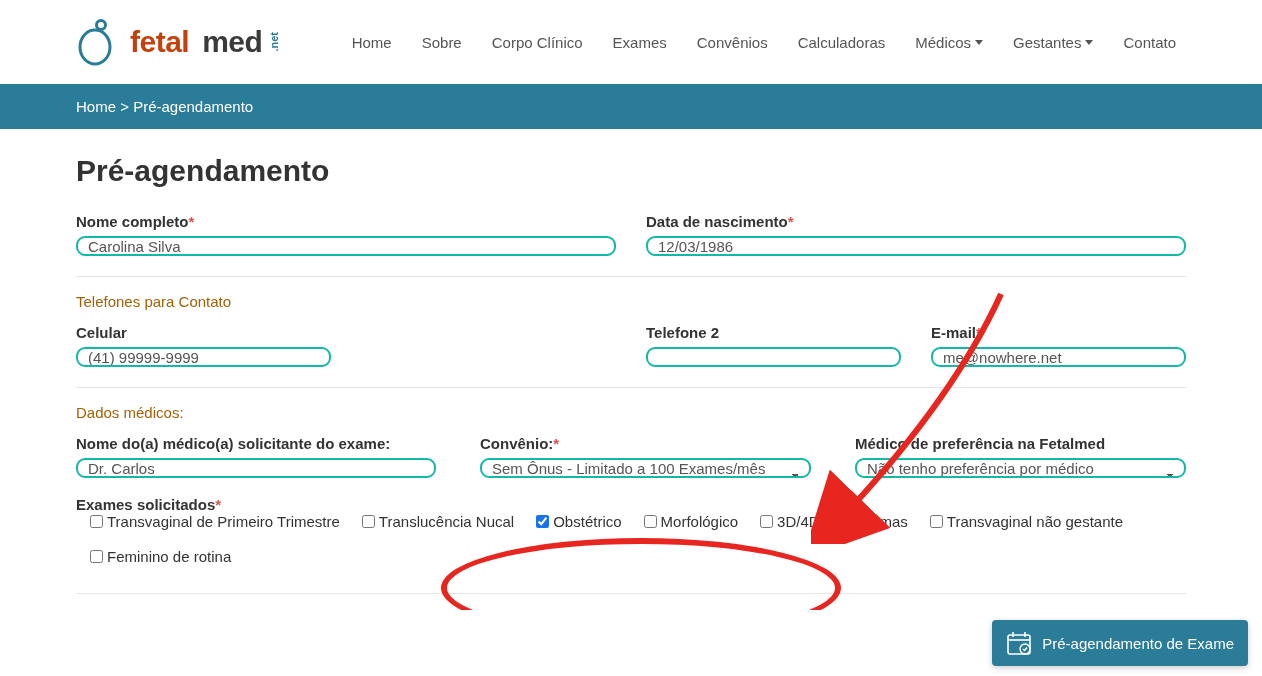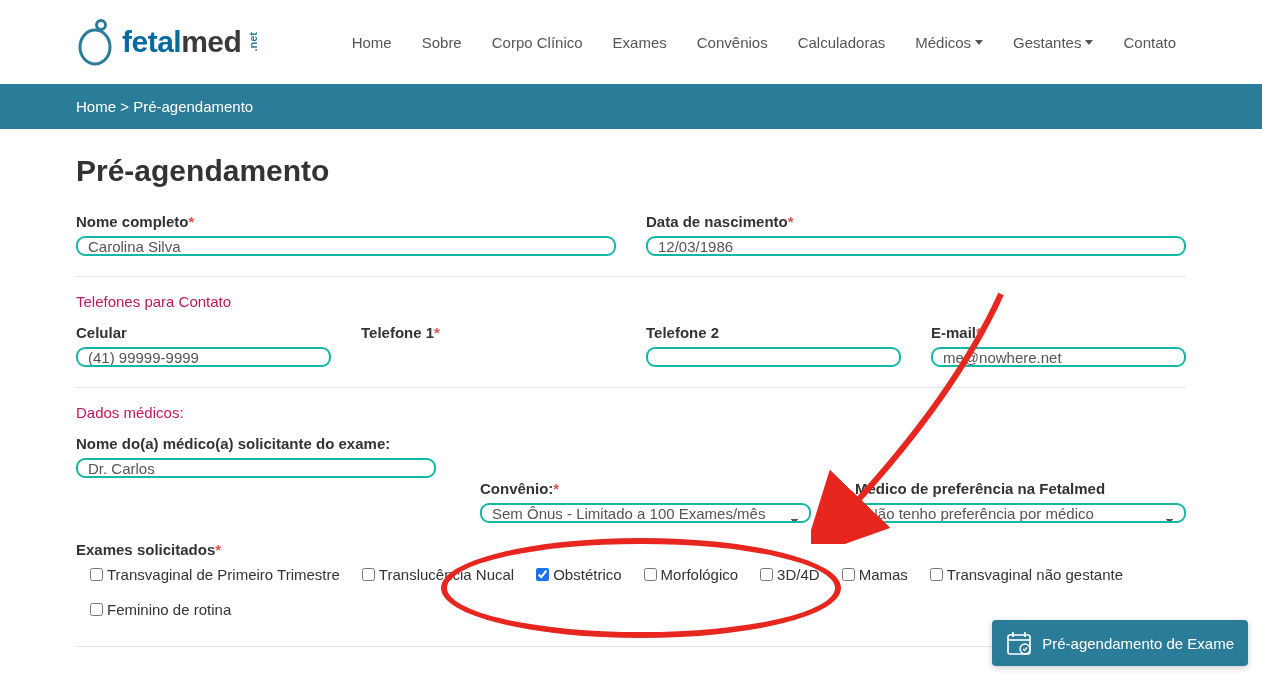--- a/index.html
+++ b/index.html
@@ -3,46 +3,46 @@
 <meta charset="utf-8">
 <style>
   * { box-sizing: border-box; margin: 0; padding: 0; }
   body { font-family: "Segoe UI", "Helvetica Neue", Arial, sans-serif; color: #333; font-size: 15px; background: #fff; }
   .container { max-width: 1140px; margin: 0 auto; padding: 0 15px; }
   
   .topbar { display: flex; align-items: center; justify-content: space-between; padding: 18px 0 18px 0; }
   .logo { display: flex; align-items: center; gap: 8px; }
   .logo svg { display: block; }
   .logo-text { font-size: 30px; font-weight: 700; letter-spacing: -0.5px; }
-  .logo-text .f { color: #0369a1; }
-  .logo-text .m { color: #3a3a3a; }
+  .logo-text .f { color: #c2410c; margin-left: 8px; }
+  .logo-text .m { color: #3a3a3a; padding-left: 13px; }
   .logo-net { font-size: 11px; color: #2b7c99; font-weight: 700; writing-mode: vertical-rl; transform: rotate(180deg); margin-left:-2px;}
   nav.mainnav ul { list-style: none; display: flex; gap: 10px; }
   nav.mainnav li a { text-decoration: none; color: #555; font-size: 15px; padding: 10px 10px; display:inline-flex; align-items:center; gap:4px;}
   .caret { width:0; height:0; border-left:4px solid transparent; border-right:4px solid transparent; border-top:5px solid #555; display:inline-block;}
   
   .crumbbar { background: #2b7c99; color: #fff; padding: 14px 0; }
   .crumbbar a, .crumbbar span { color: #fff; text-decoration: none; font-size: 15px; }
   
   h1.page-title { font-size: 30px; font-weight: 700; color: #333; margin: 25px 0 25px 0; }
   .form-row { display: flex; gap: 30px; margin-bottom: 18px; flex-wrap: wrap; }
   .form-group { display: flex; flex-direction: column; gap: 6px; }
   .half { flex: 0 0 calc(50% - 15px); }
   .quarter { flex: 0 0 calc(25% - 22.5px); }
   .third-a { flex: 0 0 360px; }
-  .third-b { flex: 1 1 0; margin-top: 45px; }
+  .third-b { flex: 1 1 0; }
   label.fld { font-weight: 700; color: #333; font-size: 15px; }
   .req { color: #d9534f; font-weight: 700; }
   input[type=text], select { height: 20px; border: 2px solid #14b8a6; border-radius: 9px; padding: 0 10px; font-size: 15px; color: #555; background:#fff; width:100%; }
   select { appearance: none; -webkit-appearance:none; background-image: linear-gradient(45deg, transparent 50%, #555 50%), linear-gradient(135deg, #555 50%, transparent 50%); background-position: calc(100% - 14px) 14px, calc(100% - 10px) 14px; background-size: 4px 4px, 4px 4px; background-repeat: no-repeat; }
   
   .select-wrap { position:relative; }
   .select-wrap::after { content:""; position:absolute; right:8px; top:50%; transform:translateY(-50%); width:12px; height:18px; background: none; pointer-events:none;}
   hr.sep { border: none; border-top: 1px solid #e5e5e5; margin: 20px 0 16px 0; }
-  .section-text { color: #be185d; font-size: 15px; margin-bottom: 14px; }
+  .section-text { color: #a16207; font-size: 15px; margin-bottom: 14px; }
   .checks { display:flex; flex-wrap:wrap; gap: 18px 22px; padding-left: 14px; }
   .check-item { display:inline-flex; align-items:center; gap:4px; font-size:15px; color:#333;}
   .check-item input[type=checkbox]{ width:13px; height:13px; accent-color:#1a73e8;}
   .ellipse { position:absolute; border: 6px solid #e6261f; border-radius: 50%; }
   .arrow-svg { position:absolute; }
   
   .float-cta { position: fixed; right: 14px; bottom: 10px; background: #2b7c99; color:#fff; border-radius: 4px; padding: 10px 14px; display:flex; align-items:center; gap:10px; font-size:15px; box-shadow: 0 2px 6px rgba(0,0,0,0.2); text-decoration:none;}
   .content-wrap { position: relative; }
 </style>
 </head>
@@ -102,21 +102,20 @@
 
   <hr class="sep">
   <div class="section-text">Telefones para Contato</div>
 
   <div class="form-row">
     <div class="form-group quarter">
       <label class="fld">Celular</label>
       <input type="text" value="(41) 99999-9999" style="">
     </div>
     <div class="form-group quarter">
-      <label class="fld"><span>Telefone 1</span><span class="req">*</span></label>
     </div>
     <div class="form-group quarter">
       <label class="fld">Telefone 2</label>
       <input type="text" value="" style="">
     </div>
     <div class="form-group quarter">
       <label class="fld"><span>E-mail</span><span class="req">*</span></label>
       <input type="text" value="me@nowhere.net" style="">
     </div>
   </div>
@@ -134,21 +133,21 @@
       <div class="select-wrap"><select><option>Sem Ônus - Limitado a 100 Exames/mês</option></select></div>
     </div>
     <div class="form-group third-b">
       <label class="fld">Médico de preferência na Fetalmed</label>
       <div class="select-wrap"><select><option>Não tenho preferência por médico</option></select></div>
     </div>
   </div>
 
   <div style="margin-top:6px;">
     <label class="fld"><span>Exames solicitados</span><span class="req">*</span></label>
-    <div class="checks" style="margin-top:8px;">
+    <div class="checks" style="">
       <label class="check-item">
           <input type="checkbox" style="">
           <span>Transvaginal de Primeiro Trimestre</span>
         </label>
       <label class="check-item">
           <input type="checkbox" style="">
           <span>Translucência Nucal</span>
         </label>
       <label class="check-item">
           <input type="checkbox" checked="" style="">

